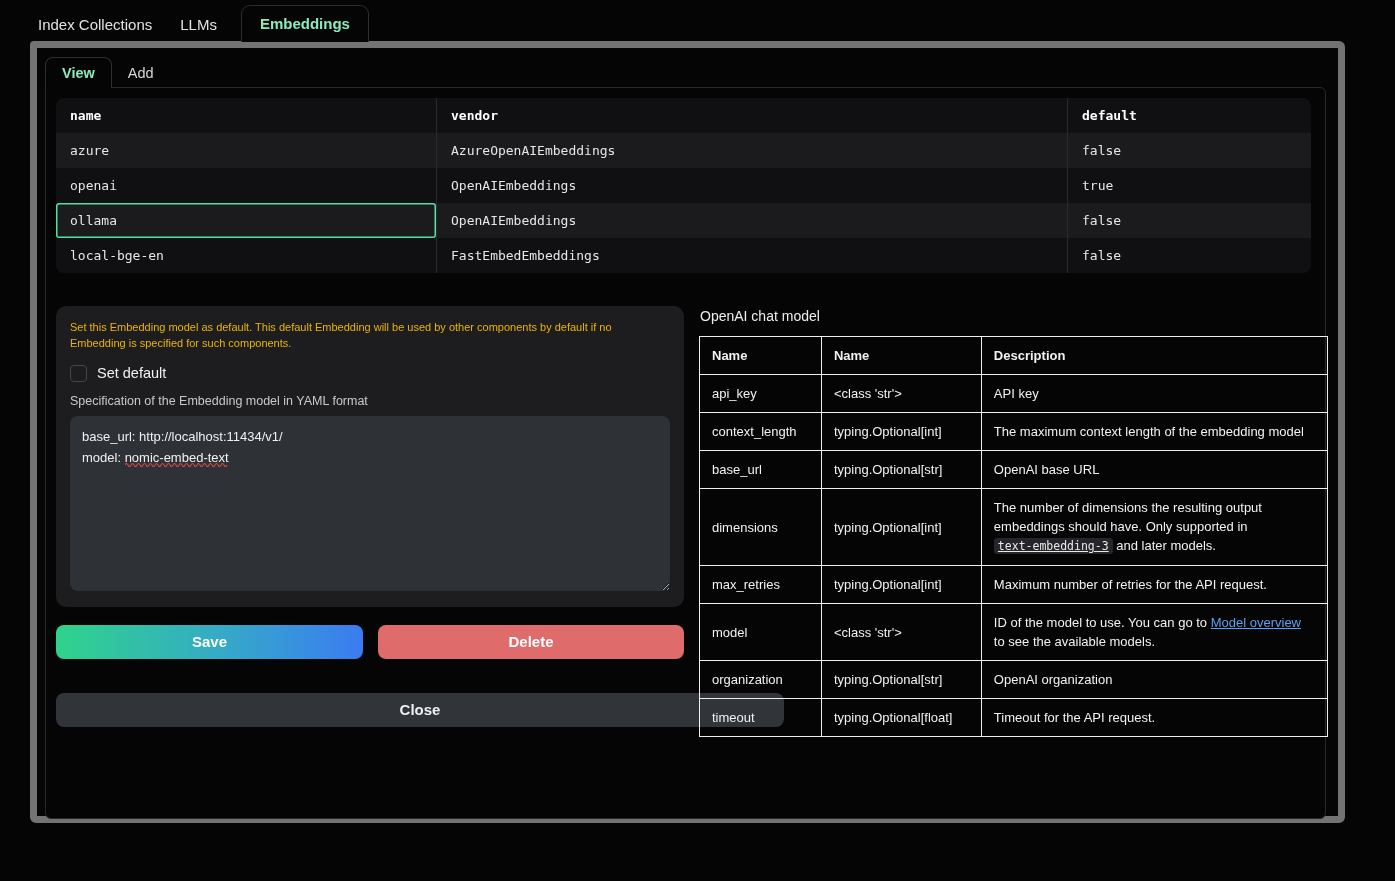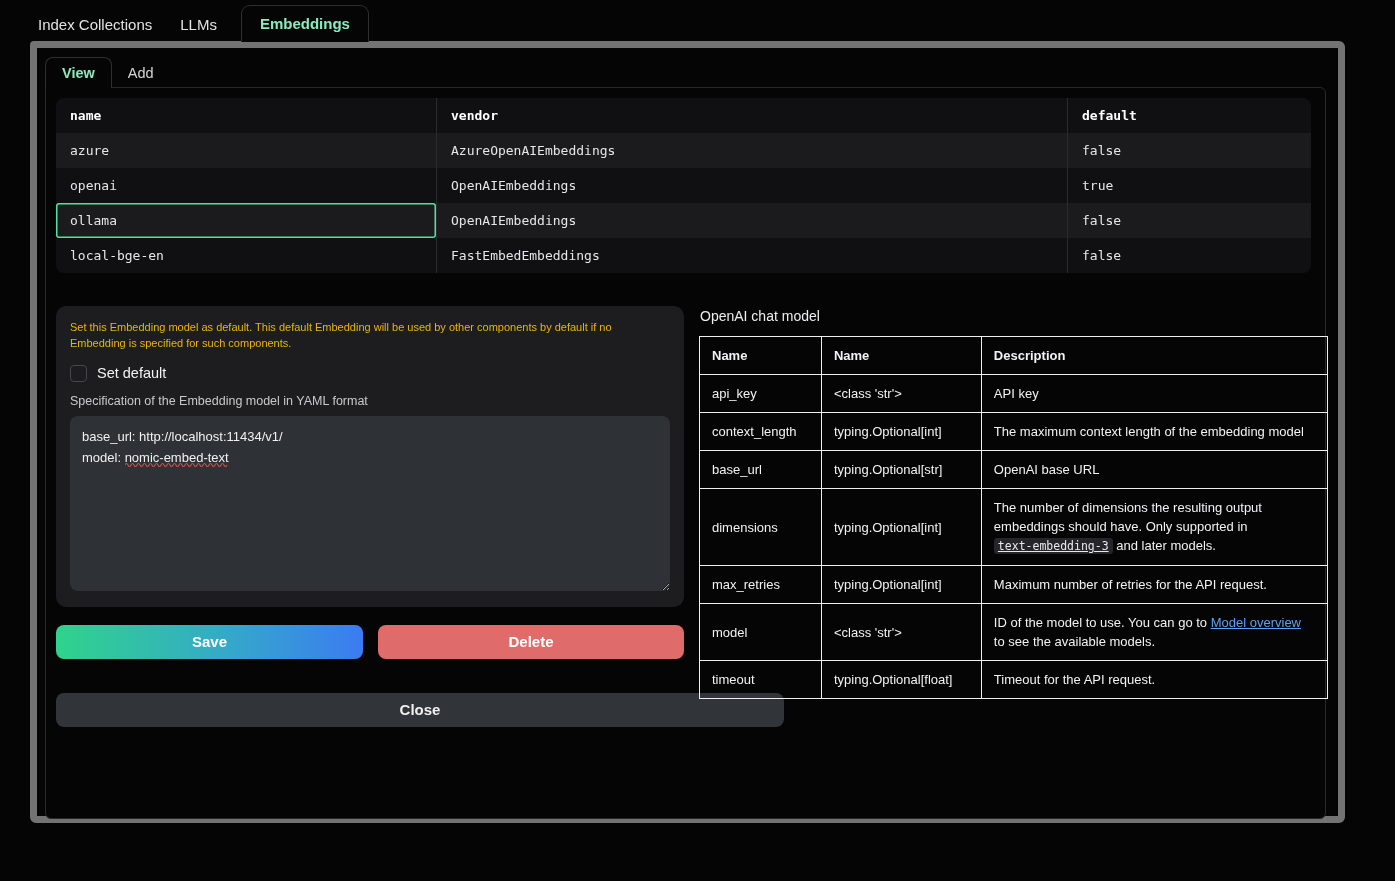--- a/index.html
+++ b/index.html
@@ -198,20 +198,25 @@
                   <td class="w-name">max_retries</td>
                   <td class="w-type">typing.Optional[int]</td>
                   <td class="w-desc"><span>Maximum number of retries for the API request.</span></td>
                 </tr>
                 <tr>
                   <td class="w-name">model</td>
                   <td class="w-type">&lt;class 'str'&gt;</td>
                   <td class="w-desc"><span>ID of the model to use. You can go to </span><a class="plink">Model overview</a><span> to see the available models.</span></td>
                 </tr>
                 <tr>
+                  <td class="w-name">organization</td>
+                  <td class="w-type">typing.Optional[str]</td>
+                  <td class="w-desc"><span>OpenAI organization</span></td>
+                </tr>
+                <tr>
                   <td class="w-name">timeout</td>
                   <td class="w-type">typing.Optional[float]</td>
                   <td class="w-desc"><span>Timeout for the API request.</span></td>
                 </tr>
               </tbody>
           </table>
         </div>
       </div>
 
     </div>

